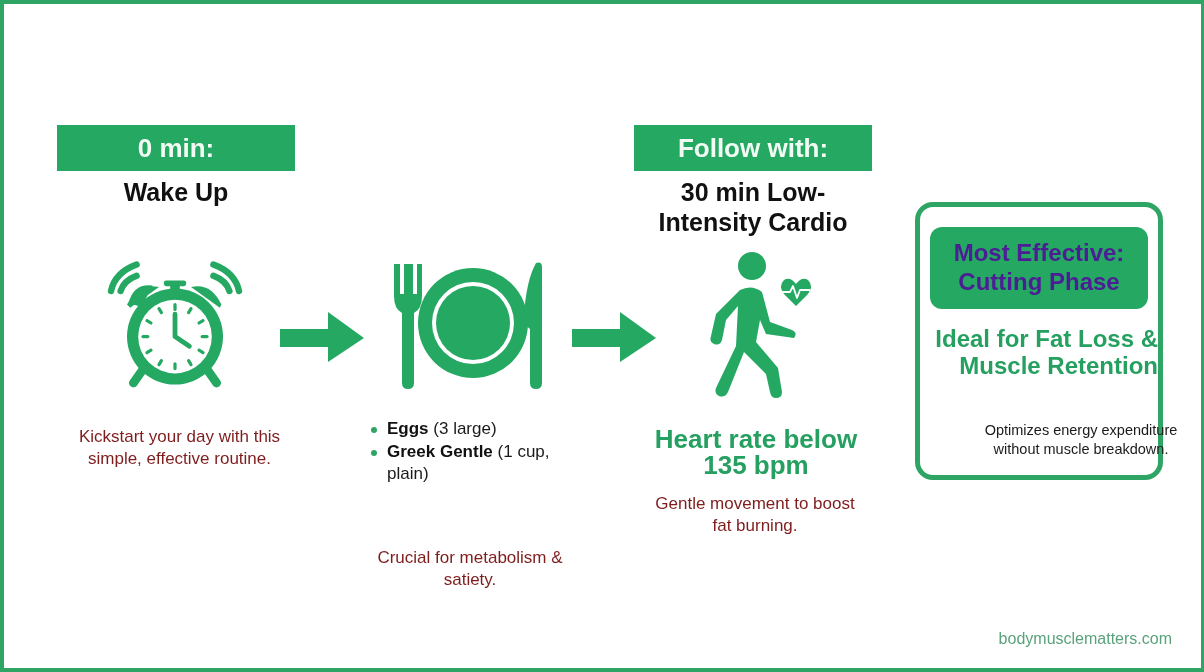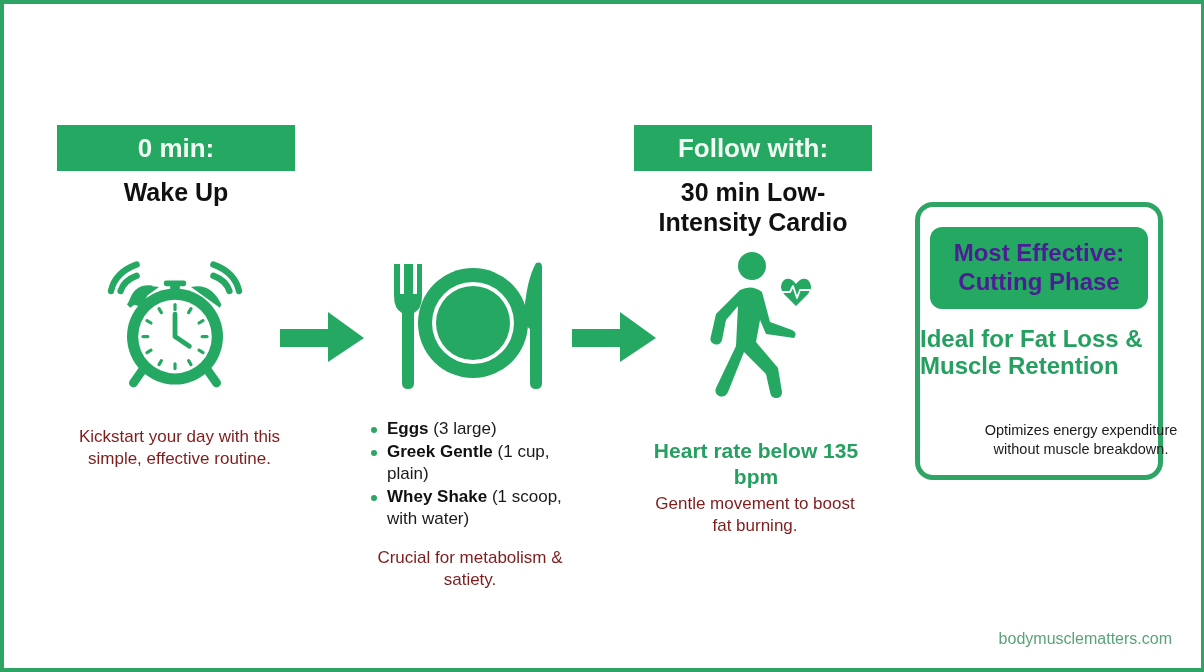--- a/index.html
+++ b/index.html
@@ -18,21 +18,21 @@
 
   .bullets { position: absolute; left: 370px; top: 418px; width: 220px; font-size: 17px; line-height: 22.5px; color: #1a1a1a; list-style: none; }
   .bullets li { position: relative; padding-left: 17px; }
   .bullets li .dot { position: absolute; left: 1px; top: 9px; width: 6px; height: 6px; border-radius: 50%; background: #2ea564; }
   .bullets li b { font-weight: bold; color: #111; }
 
   .green-text { color: #25a060; font-weight: bold; }
 
   .card { position: absolute; left: 915px; top: 202px; width: 248px; height: 278px; border: 5px solid #2ea564; border-radius: 18px; background: #fff; }
   .card-head { position: absolute; left: 10px; top: 20px; width: 218px; height: 82px; background: #25a862; border-radius: 12px; color: #4c1d95; font-weight: bold; font-size: 24px; line-height: 29px; text-align: center; padding-top: 11px; }
-  .card-sub { position: absolute; left: 0; top: 118px; width: 238px; text-align: left; font-size: 24px; line-height: 27px; }
+  .card-sub { position: absolute; left: 0; top: 118px; width: 238px; text-align: right; font-size: 24px; line-height: 27px; }
   .card-desc { position: absolute; left: 0; top: 214px; width: 238px; text-align: center; font-size: 14.5px; line-height: 19px; color: #1a1a1a; margin-left: 42px; }
 
   .footer { position: absolute; right: 32px; top: 630px; font-size: 16px; color: #5aa27a; }
 </style>
 </head>
 <body>
 
 <div class="frame"></div>
 
 <div class="step" style="left:57px; top:125px; width:238px;">
@@ -85,42 +85,41 @@
   <path d="M6 3 L6 35 Q6 48 14 52 L14 122 Q14 128 20 128 Q26 128 26 122 L26 52 Q34 48 34 35 L34 3 L29 3 L29 33 L25 33 L25 3 L16 3 L16 33 L12 33 L12 3 Z" fill="#25a862"></path>
   <circle cx="85" cy="62" r="55" fill="#25a862"></circle>
   <circle cx="85" cy="62" r="41" fill="#ffffff"></circle>
   <circle cx="85" cy="62" r="37" fill="#25a862"></circle>
   <path d="M148 2 Q138 20 136 55 Q136 64 142 68 L142 122 Q142 128 148 128 Q154 128 154 122 L154 6 Q154 0 148 2 Z" fill="#25a862"></path>
 </svg>
 
 <ul class="bullets">
   <li><span class="dot"></span><b>Eggs</b> <span>(3 large)</span></li>
   <li><span class="dot"></span><b>Greek Gentle</b> <span>(1 cup, plain)</span></li>
-  <li><span class="dot"></span><b>Whey Shake</b> <span>(1 scoop, with water)</span></li>
 </ul>
 
 <div class="step desc" style="left:360px; top:547px; width:220px;">Crucial for metabolism &amp; satiety.</div>
 
 <svg class="arrow" style="left:572px; top:312px;" width="84" height="52" viewBox="0 0 84 52">
   <polygon points="0,17 48,17 48,0 84,26 48,50 48,35 0,35" fill="#25a862"></polygon>
 </svg>
 
 <div class="step" style="left:634px; top:125px; width:238px;">
   <div class="tag">Follow with:</div>
   <div class="title" style="width:238px;">30 min Low-Intensity Cardio</div>
 </div>
 
 <svg class="icon" style="left:700px; top:250px;" width="120" height="150" viewBox="0 0 120 150">
   <circle cx="52" cy="16" r="14" fill="#25a862"></circle>
   <path d="M40 40 Q52 34 62 42 L70 72 L92 80 Q98 83 94 88 L66 84 L60 70 L56 92 L78 118 L82 142 Q82 148 76 148 Q71 148 70 142 L66 124 L44 102 L28 142 Q25 148 19 146 Q14 143 16 138 L36 96 L38 56 L26 70 L22 90 Q20 96 14 94 Q9 92 11 86 L16 64 Z" fill="#25a862"></path>
   <path d="M96 34 Q90 26 84 30 Q78 36 84 44 L96 56 L108 44 Q114 36 108 30 Q102 26 96 34 Z" fill="#25a862"></path>
   <polyline points="82,42 90,42 93,36 97,48 100,40 110,40" fill="none" stroke="#ffffff" stroke-width="1.8" stroke-linejoin="round"></polyline>
 </svg>
 
-<div class="step green-text" style="left:640px; top:438px; width:232px; font-size:21px; line-height:26px;">Heart rate below 135 bpm</div>
+<div class="step green-text" style="left:640px; top:426px; width:232px; font-size:26px; line-height:26px;">Heart rate below 135 bpm</div>
 <div class="step desc" style="left:645px; top:493px; width:220px;">Gentle movement to boost fat burning.</div>
 
 <div class="card">
   <div class="card-head">Most Effective: Cutting Phase</div>
   <div class="card-sub green-text">Ideal for Fat Loss &amp; Muscle Retention</div>
   <div class="card-desc">Optimizes energy expenditure without muscle breakdown.</div>
 </div>
 
 <div class="footer">bodymusclematters.com</div>
 

